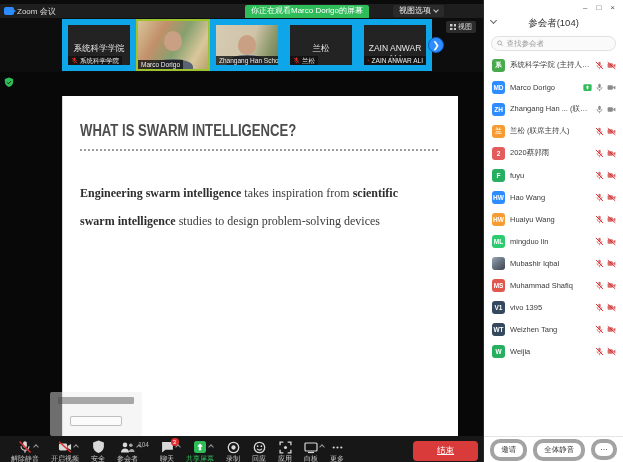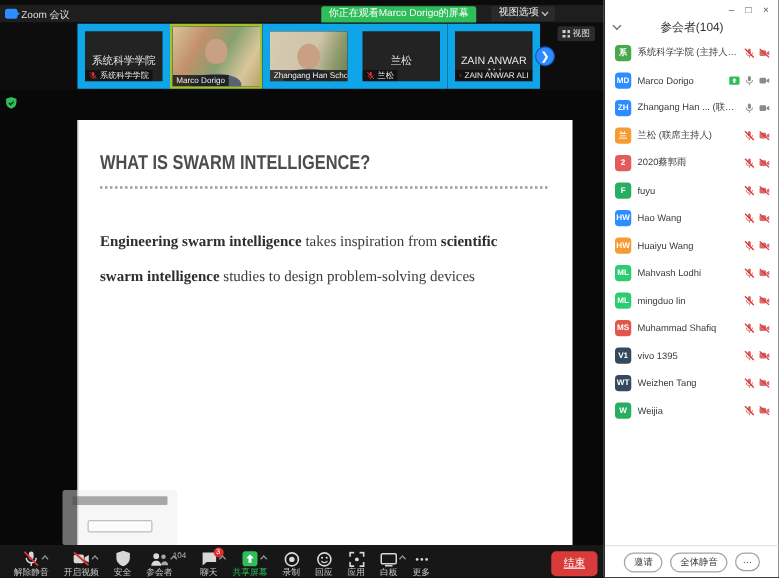--- a/index.html
+++ b/index.html
@@ -7,22 +7,22 @@
   .root { position:relative; width:623px; height:462px; background:#0b0b0b; }
 
   
   .main { position:absolute; left:0; top:4px; width:483px; height:462px; background:#0b0b0b; }
 
   .titlebar { position:absolute; left:0; top:0; width:483px; height:14px; background:#1e1e1e; display:flex; align-items:center; }
   .tb-left { display:flex; align-items:center; gap:3px; padding-left:4px; }
   .zoom-cam-icon { width:10px; height:8px; background:#2d8cff; border-radius:2px; position:relative; }
   .zoom-cam-icon::after { content:""; position:absolute; right:-2px; top:2px; border-left:3px solid #2d8cff; border-top:2px solid transparent; border-bottom:2px solid transparent; }
   .tb-title { color:#ddd; font-size:8px; }
-  .banner { position:absolute; left:245px; top:1px; height:16px; background:#2ebd59; color:#fff; font-size:8px; line-height:12px; padding:0 6px; border-radius:2px; white-space:nowrap;margin-left:12px; }
-  .viewopt { position:absolute; left:393px; top:1px; height:12px; background:#2a2a2a; color:#eee; font-size:8px; line-height:12px; padding:0 6px 0 6px; border-radius:2px; white-space:nowrap; display:flex; align-items:center; gap:3px;font-family:Liberation Mono, monospace; }
+  .banner { position:absolute; left:245px; top:1px; height:16px; background:#2ebd59; color:#fff; font-size:8px; line-height:12px; padding:0 6px; border-radius:2px; white-space:nowrap; }
+  .viewopt { position:absolute; left:393px; top:1px; height:12px; background:#2a2a2a; color:#eee; font-size:8px; line-height:12px; padding:0 6px 0 6px; border-radius:2px; white-space:nowrap; display:flex; align-items:center; gap:3px; }
   .chev-dn { width:4px; height:4px; border-right:1px solid #ccc; border-bottom:1px solid #ccc; transform:rotate(45deg); margin-top:-2px; }
 
   
   .strip { position:absolute; left:0; top:14px; width:483px; height:54px; background:#0d0d0d; }
   .tile { position:absolute; top:1px; height:52px; width:74px; background:#232323; border:6px solid #0ea5e9; overflow:hidden; }
   .tile.active { border:2px solid #9fc22f; }
   .tile-center { position:absolute; left:0; right:0; top:18px; text-align:center; color:#e8e8e8; font-size:8.5px; }
   .vid-bg1 { position:absolute; inset:0; background:linear-gradient(120deg,#d8c59a 0%,#c2906a 30%,#87a06f 55%,#d9c79b 80%,#b9a26b 100%); }
   .vid-bg2 { position:absolute; inset:0; background:linear-gradient(110deg,#d6cbb4 0%,#cfc3a8 55%,#8e9a6d 80%,#6d7a52 100%); }
   .head { position:absolute; left:50%; top:10px; transform:translateX(-50%); width:18px; height:20px; border-radius:50% 50% 45% 45%; background:#c9a083; }
@@ -51,39 +51,39 @@
 
   
   .toolbar { position:absolute; left:0; bottom:0; width:483px; height:30px; background:#171717; display:flex; align-items:center; padding:0 5px; }
   .tb-btn { position:relative; display:flex; flex-direction:column; align-items:center; justify-content:center; height:30px; padding:0 6px; cursor:pointer; }
   .tb-ico { position:relative; height:14px; display:flex; align-items:flex-end; justify-content:center; }
   .tb-label { color:#c9c9c9; font-size:7px; line-height:9px; white-space:nowrap; }
   .tb-label.accent { color:#2ebd59; }
   .chev-up { position:absolute; right:-6px; top:5px; width:4px; height:4px; border-left:1px solid #9a9a9a; border-top:1px solid #9a9a9a; transform:rotate(45deg); }
   .count { position:absolute; right:-14px; top:1px; color:#bbb; font-size:6.5px; }
   .badge { position:absolute; right:-5px; top:-2px; min-width:8px; height:8px; border-radius:4px; background:#e02d2d; color:#fff; font-size:6px; line-height:8px; text-align:center; padding:0 1px; }
-  .end-btn { margin-left:auto; background:#d93b3b; color:#fff; font-size:8.5px; border-radius:4px; padding:4px 10px; white-space:nowrap;text-decoration:underline; }
+  .end-btn { margin-left:auto; background:#d93b3b; color:#fff; font-size:8.5px; border-radius:4px; padding:4px 24px; white-space:nowrap;text-decoration:underline; }
 
   
   .panel { position:absolute; left:483px; top:0; width:140px; height:462px; background:#ffffff; border-left:1px solid #2a2a2a; display:flex; flex-direction:column; }
   .p-winctrl { height:15px; display:flex; justify-content:flex-end; align-items:center; gap:9px; padding-right:8px; color:#555; font-size:8px; }
   .p-header { position:relative; height:16px; text-align:center; }
   .p-caret { position:absolute; left:7px; top:3px; width:5px; height:5px; border-right:1px solid #666; border-bottom:1px solid #666; transform:rotate(45deg); }
   .p-title { color:#333; font-size:9.5px; font-weight:400; line-height:16px; }
   .p-search { margin:5px 7px 3px 7px; height:15px; border:1px solid #e0e0e0; background:#fafafa; border-radius:8px; display:flex; align-items:center; gap:3px; padding:0 5px; }
   .p-search input { border:none; outline:none; background:transparent; width:100%; font-size:7.5px; color:#333; font-family:"Liberation Sans",sans-serif; }
   .p-search input::placeholder { color:#9a9a9a; }
   .p-list { flex:1; overflow:hidden; }
   .p-row { height:22px; display:flex; align-items:center; padding:0 7px 0 8px; gap:5px; }
   .avatar { width:13px; height:13px; border-radius:3px; color:#fff; font-size:6.5px; font-weight:700; display:flex; align-items:center; justify-content:center; flex:0 0 13px; }
   .avatar.photo { background:linear-gradient(140deg,#9aa7b5 0%,#6b7685 45%,#3c4350 100%); }
   .p-name { flex:1; color:#3a3a3a; font-size:7.5px; white-space:nowrap; overflow:hidden; text-overflow:ellipsis; }
   .p-icons { display:flex; align-items:center; gap:3px; flex:0 0 auto; }
   .p-footer { border-top:1px solid #e4e4e4; height:26px; display:flex; align-items:center; justify-content:center; gap:6px; }
-  .pf-btn { border:1px solid #a3a3a3; border-radius:10px; color:#333; font-size:7.5px; padding:2px 7px; white-space:nowrap; background:#fff; }
+  .pf-btn { border:4px solid #a3a3a3; border-radius:10px; color:#333; font-size:7.5px; padding:2px 7px; white-space:nowrap; background:#fff; }
   .pf-more { padding:2px 5px; }
   svg { display:block; }
 </style>
 </head>
 <body>
 
 <div class="root">
 
   <div class="main">
 
@@ -313,20 +313,27 @@
   <div class="panel">
     <div class="p-winctrl">
       <span>–</span>
       <span>□</span>
       <span>×</span>
     </div>
     <div class="p-header">
       <span class="p-caret"></span>
       <div class="p-title">参会者(104)</div>
     </div>
+    <div class="p-search">
+      <svg width="7" height="7" viewBox="0 0 10 10">
+        <circle cx="4" cy="4" r="3" fill="none" stroke="#9a9a9a" stroke-width="1.2"></circle>
+        <line x1="6.3" y1="6.3" x2="9" y2="9" stroke="#9a9a9a" stroke-width="1.2"></line>
+      </svg>
+      <input type="text" placeholder="查找参会者" style="">
+    </div>
     <div class="p-list" id="plist">
         <div class="p-row">
           <span class="avatar" style="background:#47a94c">系</span>
           <span class="p-name">系统科学学院 (主持人, 我)</span>
     <span class="p-icons">
             <svg width="9" height="9" viewBox="0 0 12 12">
     <rect x="4.4" y="1" width="3.2" height="5.6" rx="1.6" fill="#d96a6a"></rect>
     <path d="M2.6 5.4a3.4 3.4 0 0 0 6.8 0" fill="none" stroke="#d96a6a" stroke-width="1"></path>
     <line x1="6" y1="8.8" x2="6" y2="11" stroke="#d96a6a" stroke-width="1"></line>
     <line x1="1.3" y1="1.3" x2="10.7" y2="10.7" stroke="#e02d2d" stroke-width="1.3"></line>
@@ -452,38 +459,38 @@
             </svg>
             <svg width="9" height="9" viewBox="0 0 12 12">
     <rect x="0.8" y="3" width="7" height="6" rx="1.2" fill="#d96a6a"></rect>
     <path d="M8.2 5.2l3-1.7v5l-3-1.7z" fill="#d96a6a"></path>
     <line x1="1" y1="1.5" x2="11" y2="10.5" stroke="#e02d2d" stroke-width="1.3"></line>
             </svg>
           </span>
         </div>
         <div class="p-row">
           <span class="avatar" style="background:#2ecc71">ML</span>
-          <span class="p-name">Mahvash Lodhi</span>
-    <span class="p-icons">
-            <svg width="9" height="9" viewBox="0 0 12 12">
-    <rect x="4.4" y="1" width="3.2" height="5.6" rx="1.6" fill="#d96a6a"></rect>
-    <path d="M2.6 5.4a3.4 3.4 0 0 0 6.8 0" fill="none" stroke="#d96a6a" stroke-width="1"></path>
-    <line x1="6" y1="8.8" x2="6" y2="11" stroke="#d96a6a" stroke-width="1"></line>
-    <line x1="1.3" y1="1.3" x2="10.7" y2="10.7" stroke="#e02d2d" stroke-width="1.3"></line>
-            </svg>
-            <svg width="9" height="9" viewBox="0 0 12 12">
-    <rect x="0.8" y="3" width="7" height="6" rx="1.2" fill="#d96a6a"></rect>
-    <path d="M8.2 5.2l3-1.7v5l-3-1.7z" fill="#d96a6a"></path>
-    <line x1="1" y1="1.5" x2="11" y2="10.5" stroke="#e02d2d" stroke-width="1.3"></line>
-            </svg>
-          </span>
-        </div>
-        <div class="p-row">
-          <span class="avatar" style="background:#2ecc71">ML</span>
           <span class="p-name">mingduo lin</span>
+    <span class="p-icons">
+            <svg width="9" height="9" viewBox="0 0 12 12">
+    <rect x="4.4" y="1" width="3.2" height="5.6" rx="1.6" fill="#d96a6a"></rect>
+    <path d="M2.6 5.4a3.4 3.4 0 0 0 6.8 0" fill="none" stroke="#d96a6a" stroke-width="1"></path>
+    <line x1="6" y1="8.8" x2="6" y2="11" stroke="#d96a6a" stroke-width="1"></line>
+    <line x1="1.3" y1="1.3" x2="10.7" y2="10.7" stroke="#e02d2d" stroke-width="1.3"></line>
+            </svg>
+            <svg width="9" height="9" viewBox="0 0 12 12">
+    <rect x="0.8" y="3" width="7" height="6" rx="1.2" fill="#d96a6a"></rect>
+    <path d="M8.2 5.2l3-1.7v5l-3-1.7z" fill="#d96a6a"></path>
+    <line x1="1" y1="1.5" x2="11" y2="10.5" stroke="#e02d2d" stroke-width="1.3"></line>
+            </svg>
+          </span>
+        </div>
+        <div class="p-row">
+          <span class="avatar photo"></span>
+          <span class="p-name">Mubashir Iqbal</span>
     <span class="p-icons">
             <svg width="9" height="9" viewBox="0 0 12 12">
     <rect x="4.4" y="1" width="3.2" height="5.6" rx="1.6" fill="#d96a6a"></rect>
     <path d="M2.6 5.4a3.4 3.4 0 0 0 6.8 0" fill="none" stroke="#d96a6a" stroke-width="1"></path>
     <line x1="6" y1="8.8" x2="6" y2="11" stroke="#d96a6a" stroke-width="1"></line>
     <line x1="1.3" y1="1.3" x2="10.7" y2="10.7" stroke="#e02d2d" stroke-width="1.3"></line>
             </svg>
             <svg width="9" height="9" viewBox="0 0 12 12">
     <rect x="0.8" y="3" width="7" height="6" rx="1.2" fill="#d96a6a"></rect>
     <path d="M8.2 5.2l3-1.7v5l-3-1.7z" fill="#d96a6a"></path>

